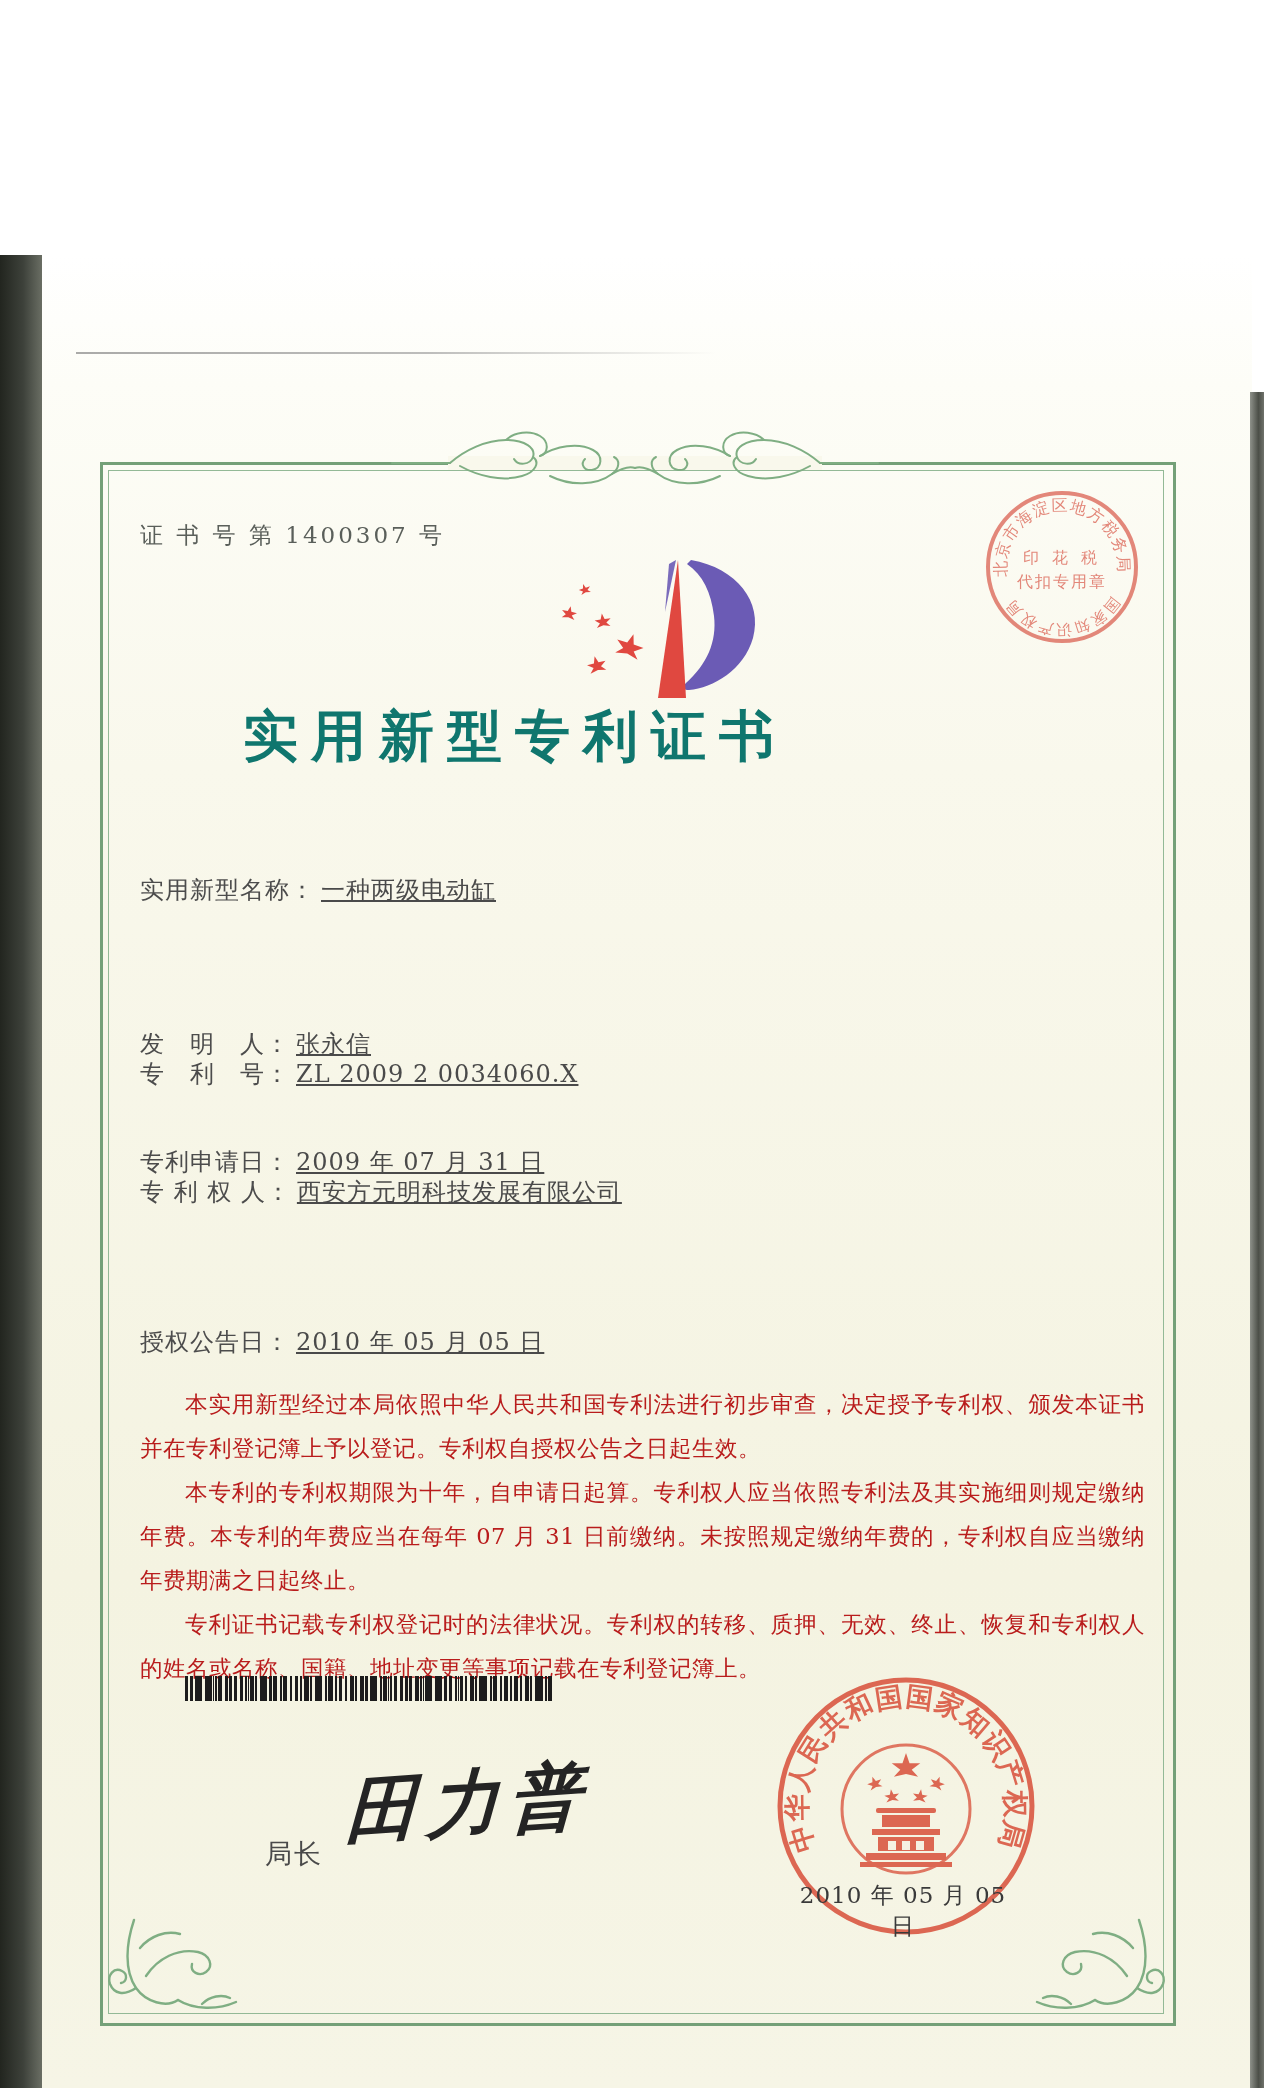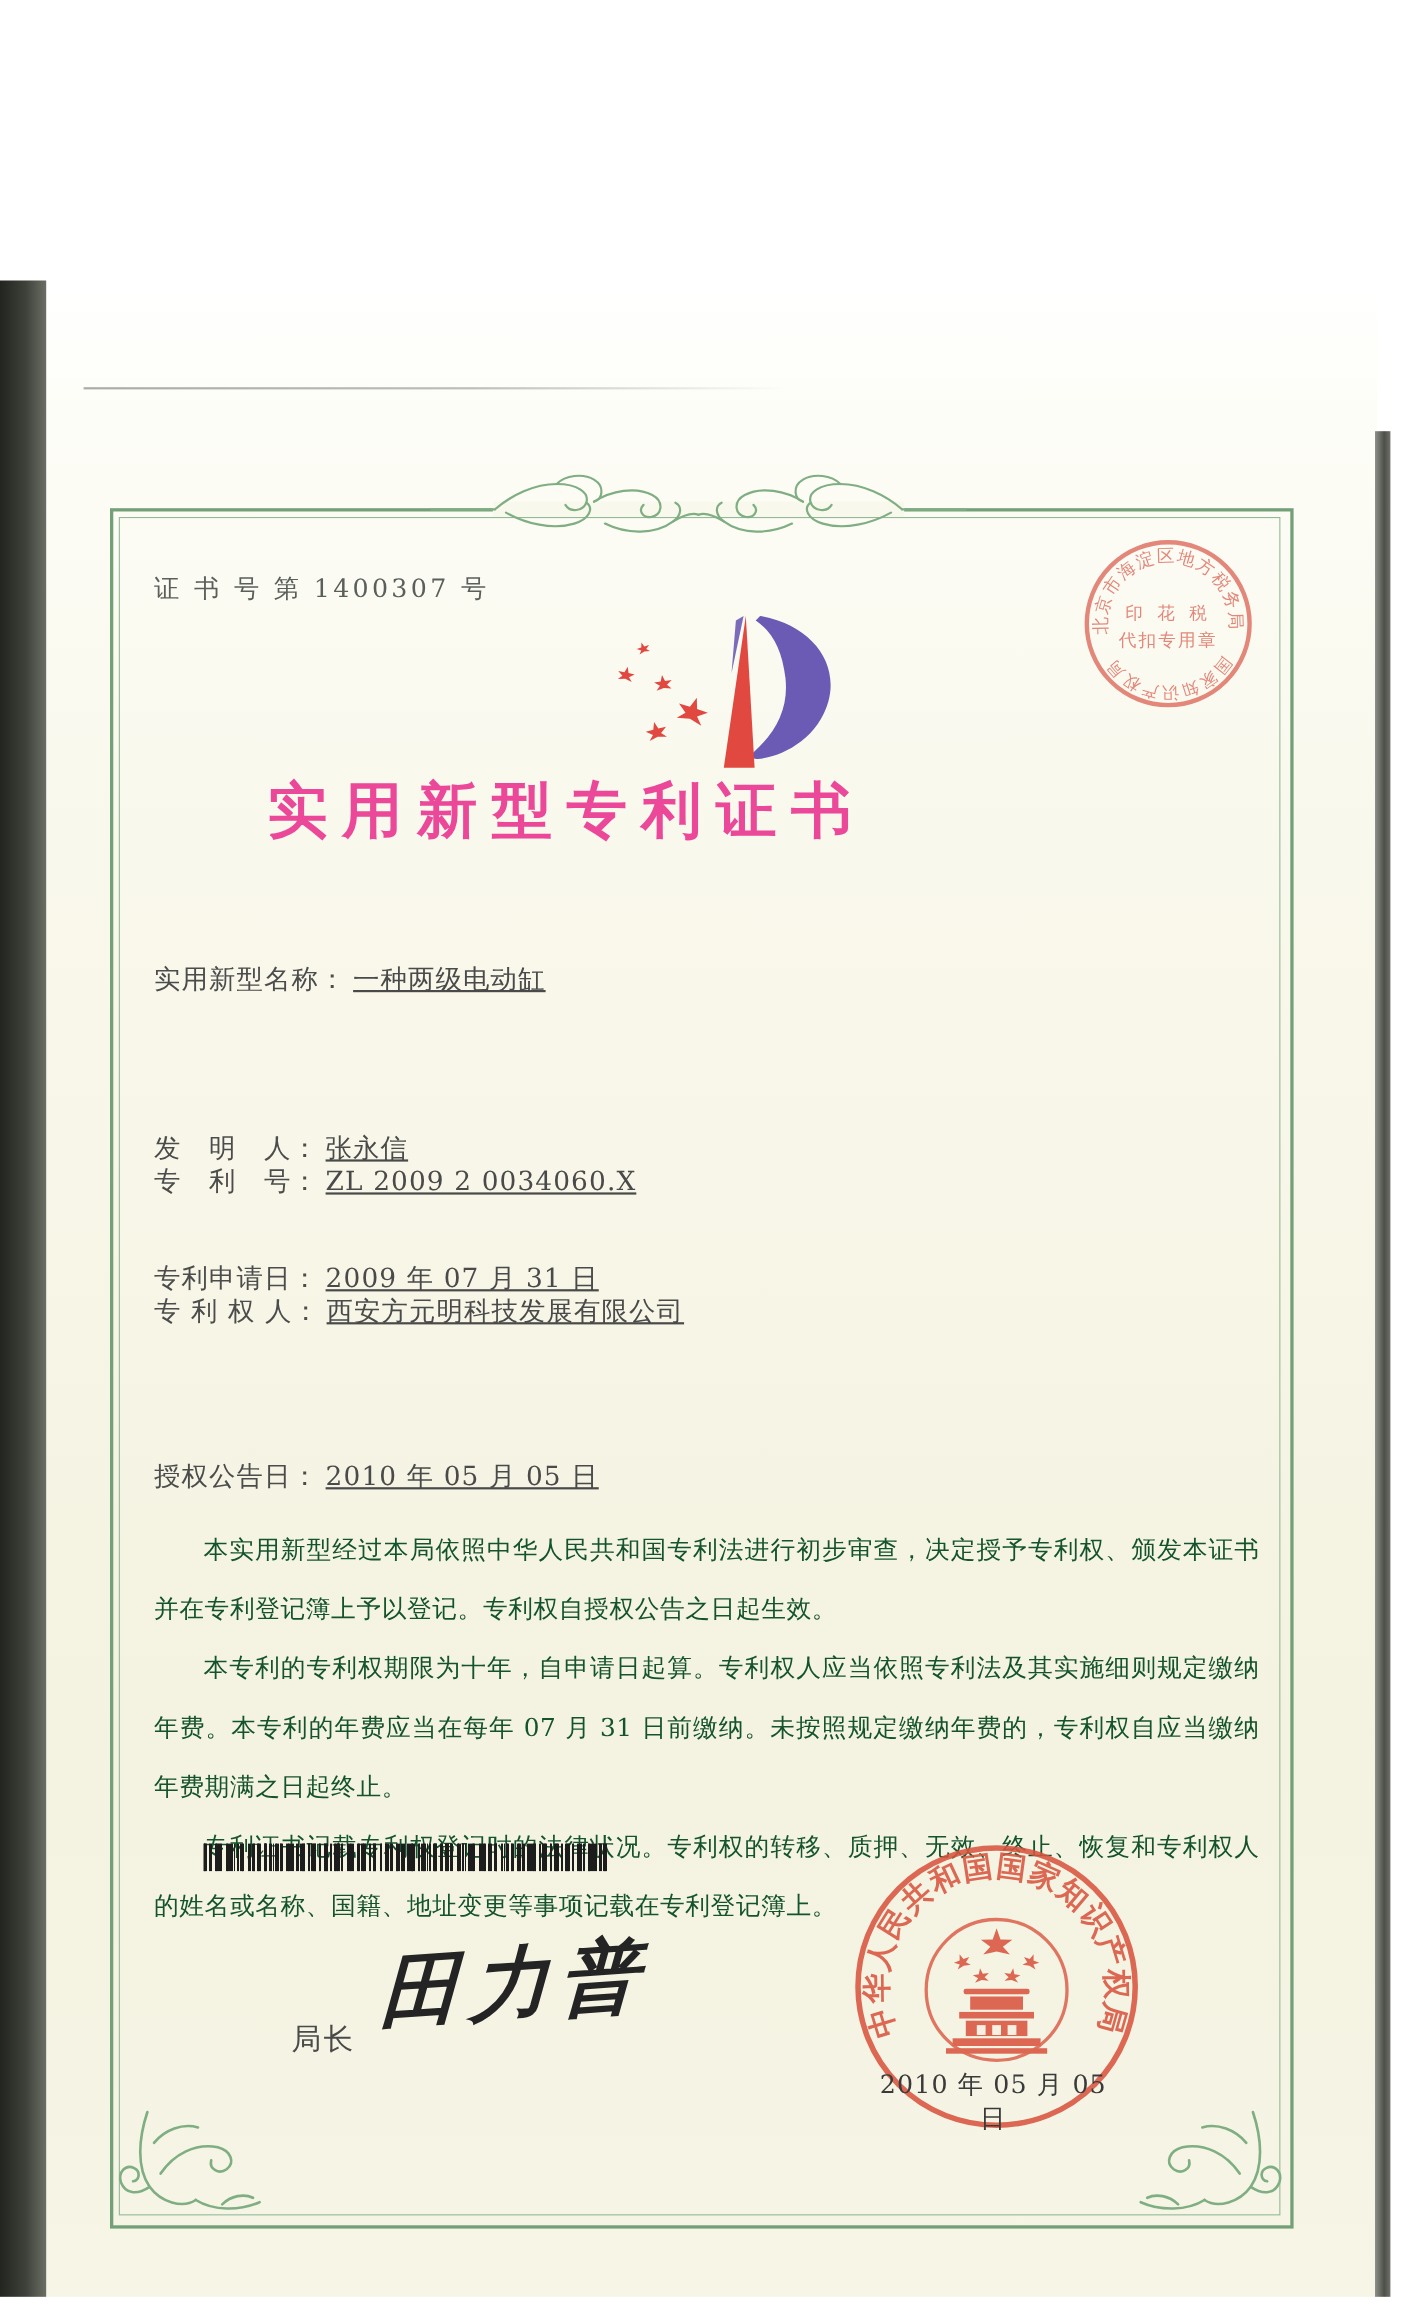--- a/index.html
+++ b/index.html
@@ -17,26 +17,26 @@
   #top-hairline{left:76px;top:352px;width:640px;height:2px;
     background:linear-gradient(90deg,#7d7d7d,#9a9a9a 55%,rgba(160,160,160,0));opacity:.65;}
 
   
   #frame-outer{left:100px;top:462px;width:1070px;height:1558px;border:3px solid #74a078;}
   #frame-inner{left:108px;top:470px;width:1054px;height:1542px;border:1px solid #93b996;}
 
   
   #cert-no{left:140px;top:520px;font-size:23px;color:#5a5f5a;letter-spacing:3px;}
   #title{left:150px;top:700px;width:730px;text-align:center;font-size:55px;font-weight:bold;
-         color:#ec4899;letter-spacing:13px;}
+         color:#0f766e;letter-spacing:13px;}
   .field{left:140px;height:34px;font-size:24px;color:#4c4c4c;letter-spacing:1px;white-space:nowrap;}
   .field .lbl{color:#4c4c4c;}
   .field .val{color:#4a4a4a;margin-left:6px;text-decoration:underline;}
-  #body-text{left:140px;top:1382px;width:1005px;font-size:22.5px;line-height:54px;
-             color:#14532d;text-align:justify;}
+  #body-text{left:140px;top:1382px;width:1005px;font-size:22.5px;line-height:44px;
+             color:#b91c1c;text-align:justify;}
   #body-text p{margin:0;text-indent:2em;letter-spacing:0.5px;}
 
   
   #barcode{left:185px;top:1676px;width:368px;height:25px;
     background:
       repeating-linear-gradient(90deg,#1c1c1c 0 2px,rgba(0,0,0,0) 2px 5px),
       repeating-linear-gradient(90deg,#1c1c1c 0 3px,rgba(0,0,0,0) 3px 11px),
       repeating-linear-gradient(90deg,#1c1c1c 0 1px,rgba(0,0,0,0) 1px 7px);}
 
   

